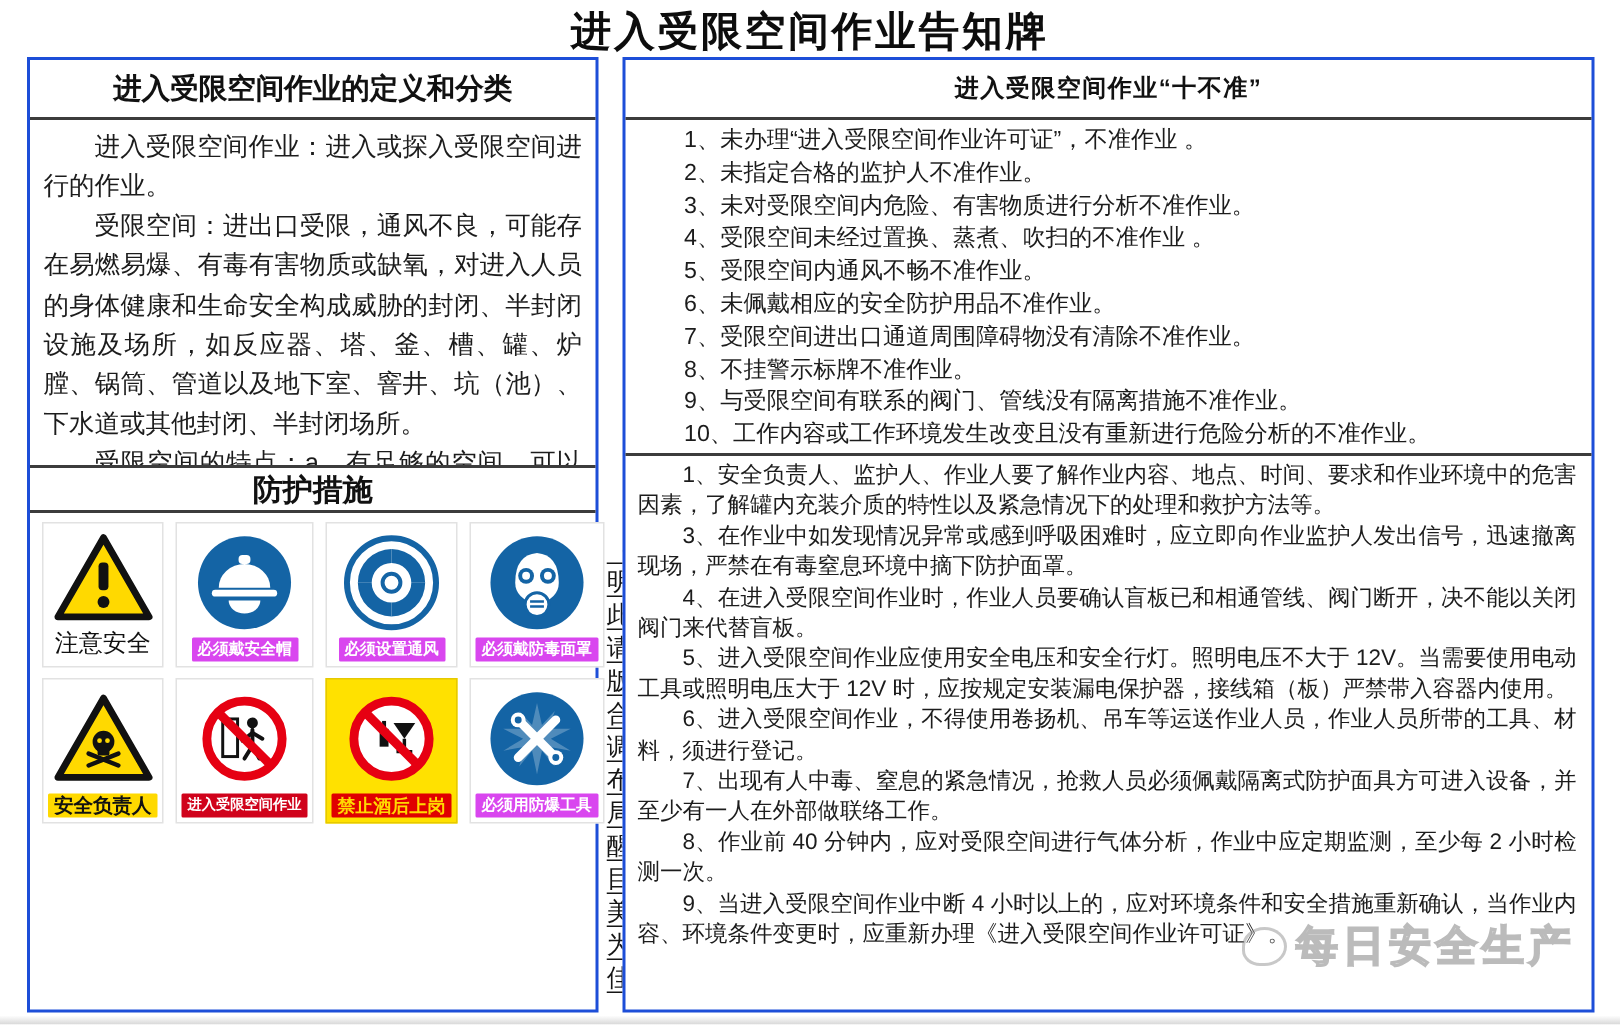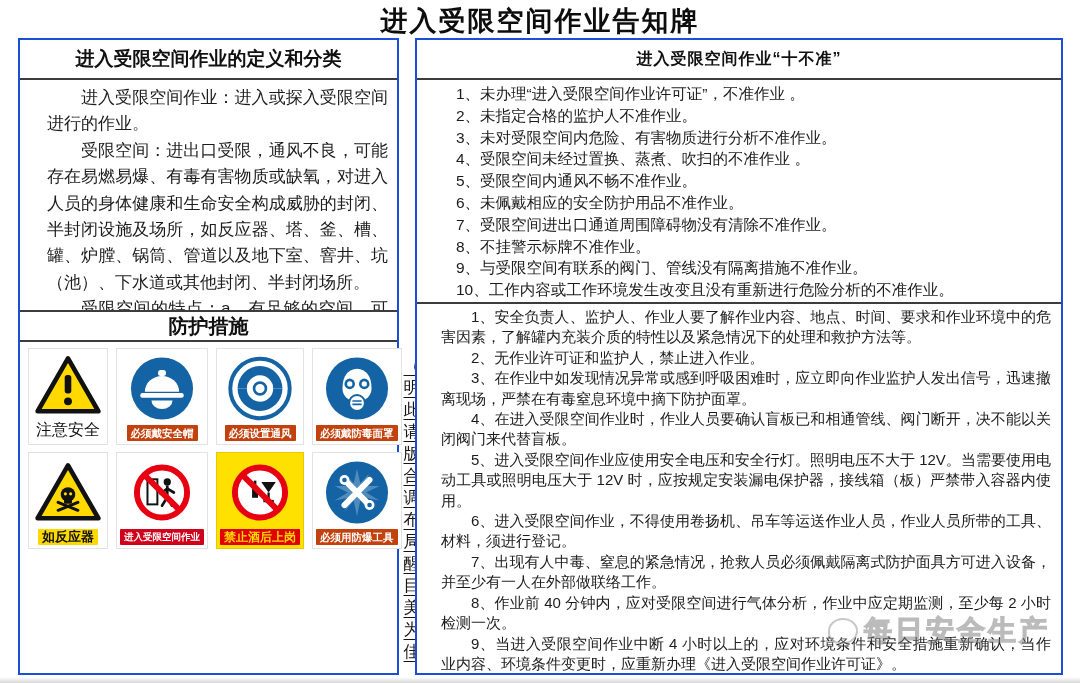--- a/index.html
+++ b/index.html
@@ -19,50 +19,50 @@
     display:flex; gap:16px; }
   .board { border:2px solid #1d4ed8; background:#fff; display:flex; flex-direction:column; }
   .board-left { width:381px; }
   .board-right { flex:1; }
 
   .sec-header { font-weight:bold; text-align:center; color:#111;
     border-bottom:2px solid #3c3c3c; display:flex; align-items:center; justify-content:center; }
   .h-small { font-size:19px; height:40px; }
   .h-big   { font-size:16px; height:40px; letter-spacing:1px; }
 
-  .def-body { height:232px; padding:5px 9px 0 27px; border-bottom:2px solid #3c3c3c;
+  .def-body { height:232px; padding:5px 9px 0 9px; border-bottom:2px solid #3c3c3c;
     font-size:17px; line-height:26.4px; text-align:justify; overflow:hidden; }
   .def-body p { text-indent:2em; }
 
   .h-prot { font-size:20px; height:30px; }
 
   .signs-area { flex:1; display:flex; flex-direction:row; padding:6px 8px 4px 8px; }
   .signs-grid { display:grid; grid-template-columns:repeat(4,1fr); grid-auto-rows:97px;
     gap:7px 8px; }
   .sign-card { background:#fff; border:1px solid #e2e2e2; display:flex; flex-direction:column;
     align-items:center; justify-content:flex-end; padding:3px; }
   .sign-card svg { flex:1; width:66px; min-height:0; }
   .sign-label { font-size:10.5px; font-weight:bold; line-height:16px; height:16px;
     padding:0 4px; white-space:nowrap; border-radius:1px; }
   .lbl-plain  { color:#111; background:transparent; font-size:16px; height:22px; line-height:22px; font-weight:500;}
-  .lbl-blue   { color:#fff; background:#c2410c; }
+  .lbl-blue   { color:#fff; background:#d946ef; }
   .lbl-yellow { color:#111; background:#ffd900; font-size:13px; }
   .lbl-red    { color:#fff; background:#d0021b; font-size:9.5px; }
   .lbl-redyel { color:#ffd900; background:#e00000; font-size:12px; }
   .card-yellow { background:#ffe100; border-color:#e6c900; }
 
   .note { margin-top:auto; font-size:16.5px; padding:4px 2px 6px 2px; color:#151515; }
   .note span { text-decoration:underline; text-underline-offset:4px; }
 
   .list { text-align:justify; overflow:hidden; }
   .list p { text-indent:2em; }
   .list-ten { height:224px; border-bottom:2px solid #3c3c3c; padding:3px 10px 0 8px;
     font-size:15.5px; line-height:21.8px; }
   .h-req { font-size:20px; height:42px; }
-  .list-req { flex:1; padding:3px 10px 0 8px; font-size:15px; line-height:20.4px;margin-left:16px; }
+  .list-req { flex:1; padding:3px 10px 0 8px; font-size:15px; line-height:20.4px; }
 
   .watermark { position:absolute; left:828px; top:606px; width:232px; height:50px;
     display:flex; align-items:center; gap:6px; pointer-events:none; opacity:.55; }
   .wm-face { width:30px; height:26px; border:2px solid rgba(130,130,130,.8); border-radius:50% 50% 50% 40%;
     background:rgba(255,255,255,.4); }
   .wm-text { font-size:28px; font-weight:bold; letter-spacing:3px; color:transparent;
     -webkit-text-stroke:1.2px rgba(120,120,120,.9); white-space:nowrap; }
 </style>
 </head>
 <body>
@@ -140,21 +140,21 @@
               <path d="M50 5 L96 85 L4 85 Z" fill="#ffd900" stroke="#111" stroke-width="7" stroke-linejoin="round"></path>
               <circle cx="50" cy="49" r="11" fill="#111"></circle>
               <rect x="44" y="55" width="12" height="8" rx="2" fill="#111"></rect>
               <circle cx="46" cy="48" r="2.4" fill="#ffd900"></circle>
               <circle cx="54" cy="48" r="2.4" fill="#ffd900"></circle>
               <g stroke="#111" stroke-width="4.5" stroke-linecap="round">
                 <line x1="35" y1="73" x2="65" y2="61"></line>
                 <line x1="35" y1="61" x2="65" y2="73"></line>
               </g>
             </svg>
-            <div class="sign-label lbl-yellow">如反应器</div>
+            <div class="sign-label lbl-yellow">安全负责人</div>
           </div>
 
           <div class="sign-card">
             <svg viewBox="0 0 100 100">
               <circle cx="50" cy="50" r="38" fill="#fff" stroke="#e60012" stroke-width="9"></circle>
               <rect x="28" y="30" width="15" height="38" fill="none" stroke="#111" stroke-width="3"></rect>
               <circle cx="58" cy="34" r="5.5" fill="#111"></circle>
               <g stroke="#111" stroke-width="4" stroke-linecap="round" fill="none">
                 <path d="M58 41 L58 57"></path>
                 <path d="M58 44 L48 52"></path>
@@ -218,21 +218,20 @@
           <p>6、未佩戴相应的安全防护用品不准作业。</p>
           <p>7、受限空间进出口通道周围障碍物没有清除不准作业。</p>
           <p>8、不挂警示标牌不准作业。</p>
           <p>9、与受限空间有联系的阀门、管线没有隔离措施不准作业。</p>
           <p>10、工作内容或工作环境发生改变且没有重新进行危险分析的不准作业。</p>
         </div>
 
 
       <div class="list list-req">
           <p>1、安全负责人、监护人、作业人要了解作业内容、地点、时间、要求和作业环境中的危害因素，了解罐内充装介质的特性以及紧急情况下的处理和救护方法等。</p>
-          <p>2、无作业许可证和监护人，禁止进入作业。</p>
           <p>3、在作业中如发现情况异常或感到呼吸困难时，应立即向作业监护人发出信号，迅速撤离现场，严禁在有毒窒息环境中摘下防护面罩。</p>
           <p>4、在进入受限空间作业时，作业人员要确认盲板已和相通管线、阀门断开，决不能以关闭阀门来代替盲板。</p>
           <p>5、进入受限空间作业应使用安全电压和安全行灯。照明电压不大于 12V。当需要使用电动工具或照明电压大于 12V 时，应按规定安装漏电保护器，接线箱（板）严禁带入容器内使用。</p>
           <p>6、进入受限空间作业，不得使用卷扬机、吊车等运送作业人员，作业人员所带的工具、材料，须进行登记。</p>
           <p>7、出现有人中毒、窒息的紧急情况，抢救人员必须佩戴隔离式防护面具方可进入设备，并至少有一人在外部做联络工作。</p>
           <p>8、作业前 40 分钟内，应对受限空间进行气体分析，作业中应定期监测，至少每 2 小时检测一次。</p>
           <p>9、当进入受限空间作业中断 4 小时以上的，应对环境条件和安全措施重新确认，当作业内容、环境条件变更时，应重新办理《进入受限空间作业许可证》。</p>
         </div>
     </div>
 

